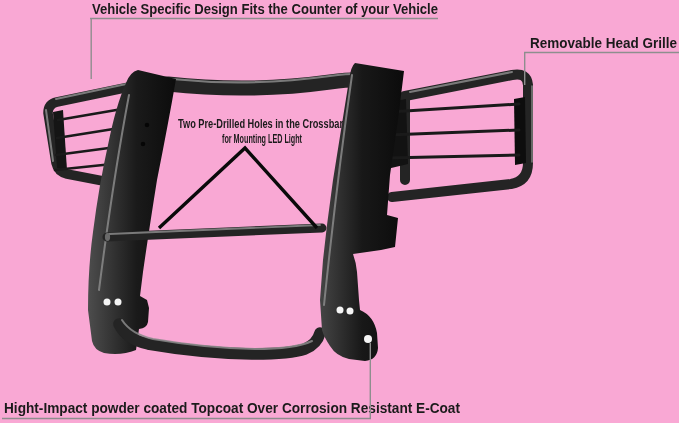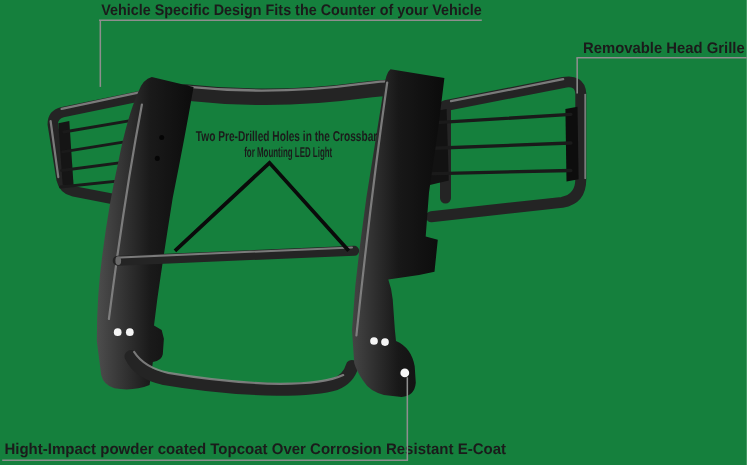--- a/index.html
+++ b/index.html
@@ -1,17 +1,17 @@
 <!DOCTYPE html>
 <html><head>
 <meta charset="utf-8">
 <style>
   html,body{margin:0;padding:0;background:#fff;}
   .stage{
-    position:relative;width:679px;height:423px;background:#15803d;
+    position:relative;width:679px;height:423px;background:#f9a8d4;
     overflow:hidden;font-family:"Liberation Sans",sans-serif;
   }
   .stage svg{position:absolute;left:0;top:0;}
   .callout-text{font-family:"Liberation Sans",sans-serif;font-weight:700;fill:#1b1b1b;}
   .callout-line{stroke:#8e8e8e;stroke-width:1.4;fill:none;}
   .pointer{stroke:#0a0a0a;stroke-width:3.4;fill:none;stroke-linejoin:miter;}
   .tube{fill:none;stroke:#242424;stroke-linecap:round;stroke-linejoin:round;}
   .thinbar{fill:none;stroke:#1a1a1a;stroke-linecap:round;}
   .hl{fill:none;stroke:#8a8a8a;stroke-linecap:round;opacity:.85;}
   .hole-dark{fill:#000;opacity:.75;}

